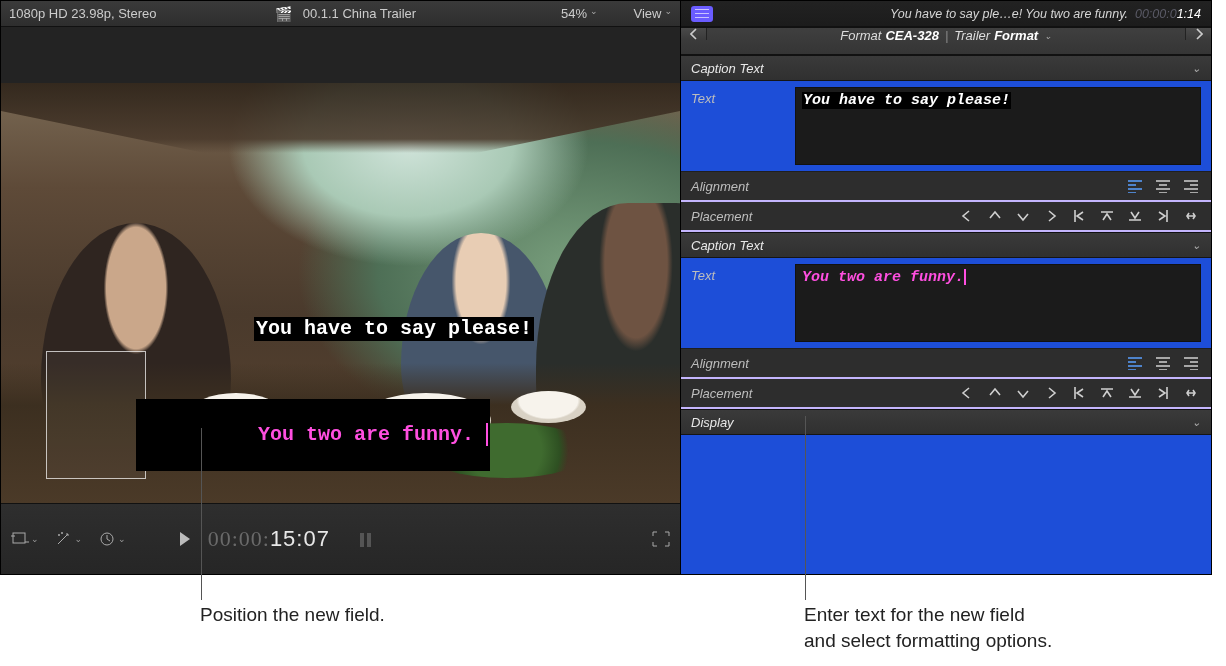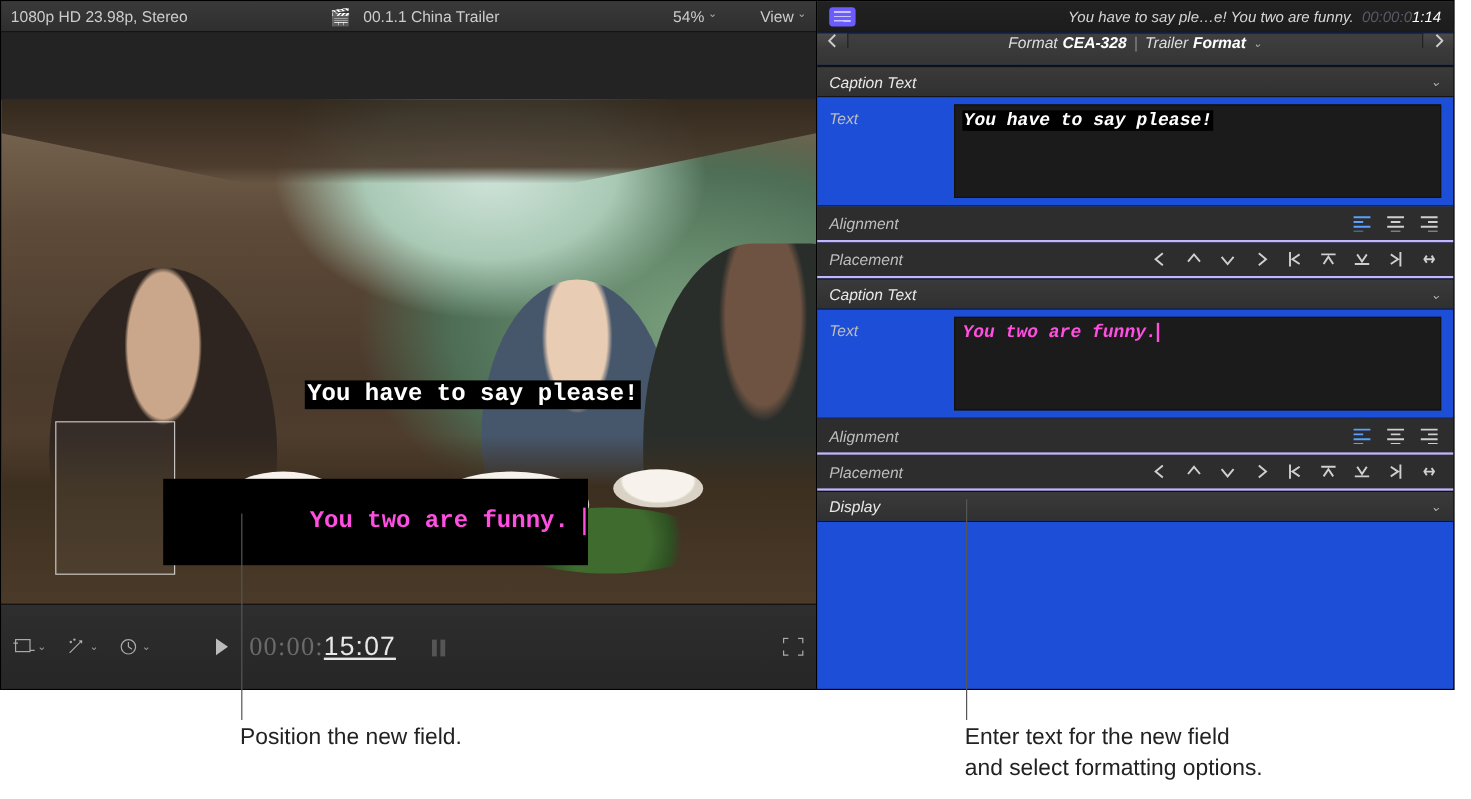--- a/index.html
+++ b/index.html
@@ -126,21 +126,21 @@
     gap: 16px;
     font-size: 13px;
     border-top: 1px solid #111;
   }
   .tc {
     font-family: "Helvetica Neue", Arial, sans-serif;
     font-size: 22px;
     letter-spacing: 1px;
   }
   .tc .dim { color: #6a6a6a; font-family: Liberation Serif, serif; }
-  .tc .bright { color: #e8e8e8; text-decoration: underline; }
+  .tc .bright { color: #e8e8e8; }
   .ft-icon { color: #9a9a9a; cursor: pointer; display: inline-flex; align-items: center; gap: 2px; }
   .ft-icon .chev { font-size: 9px; }
 
   
   .inspector {
     flex: 1;
     background: #1d4ed8;
     display: flex;
     flex-direction: column;
     font-size: 13px;

